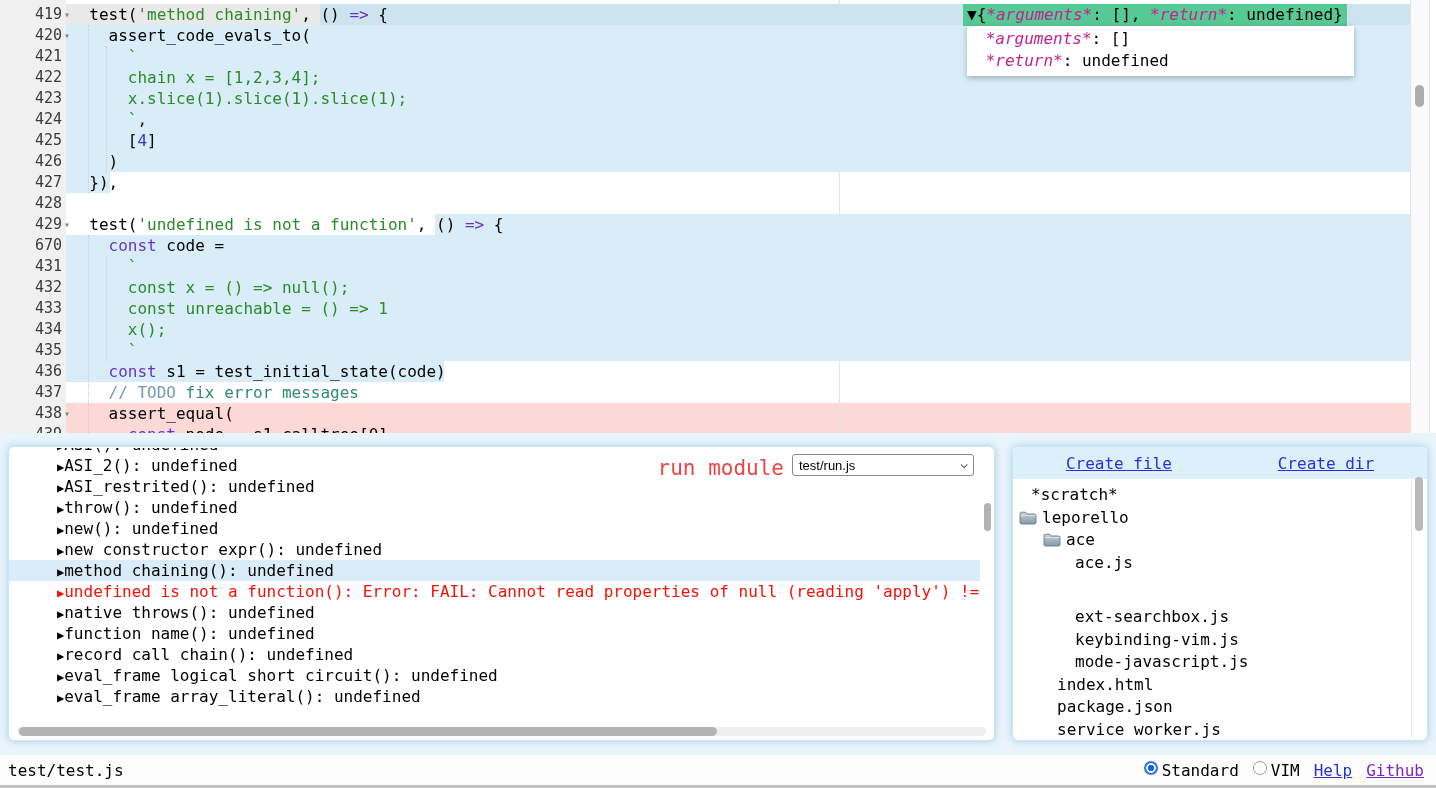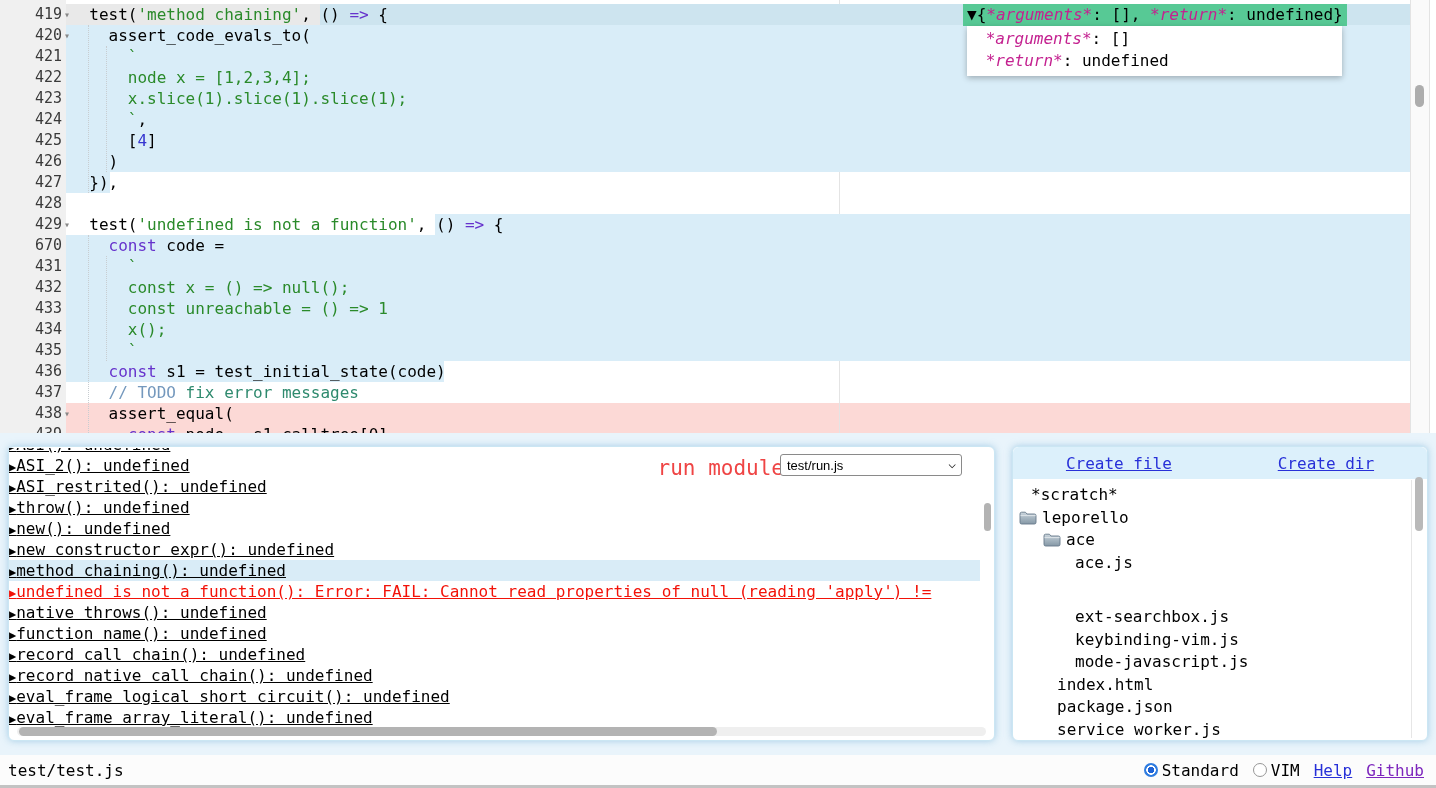--- a/index.html
+++ b/index.html
@@ -31,41 +31,41 @@
   
   #ed-scroll{position:absolute;left:1410px;top:0;width:18px;height:433px;background:#fafafa;
              border-left:1px solid #e3e3e3;border-right:1px solid #e3e3e3;z-index:7;}
   #ed-thumb{position:absolute;left:4px;top:85px;width:9px;height:22px;background:#adadad;border-radius:5px;}
 
   
   #tooltip{position:absolute;left:963px;top:4px;z-index:10;font-size:16px;}
   #tooltip-header{background:var(--tooltip-green);height:22px;line-height:22px;padding:0 4px;
                   white-space:pre;width:fit-content;}
   #tooltip-body{position:absolute;left:4px;top:22px;width:375px;background:#fff;
-                box-shadow:0 2px 6px rgba(0,0,0,.28);padding:2px 0 4px 0;}
+                box-shadow:0 2px 6px rgba(0,0,0,.28);padding:2px 12px 4px 0;}
   .tt-row{height:22px;line-height:22px;padding-left:9px;white-space:pre;}
   .tt-key{color:var(--tooltip-key);font-style:italic;}
   .tt-plain{color:#000;}
 
   
   #bottom{position:absolute;left:0;top:433px;width:1436px;height:322px;background:#e9f4fb;}
   .panel{position:absolute;top:13px;height:295px;background:#fff;border:1px solid #cbe6f3;
          border-radius:6px;box-shadow:0 0 7px rgba(130,185,220,.65);box-sizing:border-box;}
 
   
   #console{left:8px;width:987px;}
   #console-list{position:absolute;left:0;top:1px;right:14px;overflow:hidden;}
-  .c-row{height:21px;line-height:21px;font-size:16px;white-space:pre;color:#000;text-decoration:underline;}
+  .c-row{height:21px;line-height:21px;font-size:16px;padding-left:48px;white-space:pre;color:#000;}
   .c-row .tri{font-size:12px;}
   .c-partial{height:7px;overflow:hidden;}
   .c-partial .inner{display:block;margin-top:-14px;height:21px;line-height:21px;}
   .c-selected{background:var(--selected-row);}
   .c-error{color:var(--error-text);}
   #run-module{position:absolute;top:9px;right:210px;font-size:21px;color:#ef4444;}
-  #run-select-wrap{position:absolute;top:7px;right:32px;width:182px;height:14px;}
+  #run-select-wrap{position:absolute;top:7px;right:20px;width:182px;height:14px;}
   #run-select{width:100%;height:22px;-webkit-appearance:none;appearance:none;background:#fff;
               border:1px solid #8a8a8a;border-radius:3px;font-family:"Liberation Sans",sans-serif;
               font-size:13px;padding:0 18px 0 6px;}
   #run-chevron{position:absolute;right:6px;top:0px;height:22px;line-height:20px;font-size:13px;
                pointer-events:none;color:#111;}
   #con-hscroll{position:absolute;left:8px;right:8px;bottom:4px;height:9px;background:#efefef;border-radius:5px;}
   #con-hthumb{position:absolute;left:2px;top:0;height:9px;width:72%;background:#b3b3b3;border-radius:5px;}
   #con-vthumb{position:absolute;right:3px;top:56px;width:7px;height:28px;background:#b3b3b3;border-radius:4px;}
 
   
@@ -80,21 +80,21 @@
   #ft-thumb{position:absolute;right:4px;top:30px;width:8px;height:54px;background:#b9b9b9;border-radius:4px;}
 
   
   #statusbar{position:absolute;left:0;top:755px;width:1436px;height:33px;background:#fcfcfc;
              border-bottom:3px solid #c3c3c3;box-sizing:border-box;display:flex;align-items:center;}
   #current-file{font-size:16px;color:#000;margin-left:8px;flex:0 0 auto;}
   #status-right{margin-left:auto;margin-right:12px;display:flex;align-items:center;gap:14px;font-size:16px;}
   .radio{width:14px;height:14px;border-radius:50%;display:inline-block;vertical-align:-2px;margin-right:4px;}
   .radio.on{background:radial-gradient(circle,#1e63d6 0 3px,#fff 3.5px 4.5px,#2f7ce0 5px 7.5px);}
   .radio.off{background:#fff;border:1.5px solid #979797;box-sizing:border-box;}
-  .radio-item{display:flex;align-items:center;}
+  .radio-item{display:flex;}
   #help-link{color:var(--link);text-decoration:underline;cursor:pointer;}
   #github-link{color:var(--link-visited);text-decoration:underline;cursor:pointer;}
 </style>
 </head>
 <body>
 
 <div id="root">
 
   <div id="editor">
     <div id="layer-bg" class="layer">
@@ -125,21 +125,21 @@
     <div id="guides" class="layer">
       <div class="guide" style="left:88px;top:25px;height:168px;"></div>
       <div class="guide" style="left:106px;top:46px;height:126px;"></div>
       <div class="guide" style="left:88px;top:235px;height:198px;"></div>
       <div class="guide" style="left:106px;top:256px;height:105px;"></div>
     </div>
     <div id="layer-text" class="layer">
         <div class="code-line" style="top: 4px;"><span class="tok-p">  test(</span><span class="tok-s">'method chaining'</span><span class="tok-p">, () </span><span class="tok-k">=&gt;</span><span class="tok-p"> {</span></div>
         <div class="code-line" style="top: 25px;"><span class="tok-p">    assert_code_evals_to(</span></div>
         <div class="code-line" style="top: 46px;"><span class="tok-s">      `</span></div>
-        <div class="code-line" style="top: 67px;"><span class="tok-s">      node x = [1,2,3,4];</span></div>
+        <div class="code-line" style="top: 67px;"><span class="tok-s">      chain x = [1,2,3,4];</span></div>
         <div class="code-line" style="top: 88px;"><span class="tok-s">      x.slice(1).slice(1).slice(1);</span></div>
         <div class="code-line" style="top: 109px;"><span class="tok-s">      `</span><span class="tok-p">,</span></div>
         <div class="code-line" style="top: 130px;"><span class="tok-p">      [</span><span class="tok-n">4</span><span class="tok-p">]</span></div>
         <div class="code-line" style="top: 151px;"><span class="tok-p">    )</span></div>
         <div class="code-line" style="top: 172px;"><span class="tok-p">  }),</span></div>
         <div class="code-line" style="top: 193px;"></div>
         <div class="code-line" style="top: 214px;"><span class="tok-p">  test(</span><span class="tok-s">'undefined is not a function'</span><span class="tok-p">, () </span><span class="tok-k">=&gt;</span><span class="tok-p"> {</span></div>
         <div class="code-line" style="top: 235px;"><span class="tok-p">    </span><span class="tok-k">const</span><span class="tok-p"> code =</span></div>
         <div class="code-line" style="top: 256px;"><span class="tok-s">      `</span></div>
         <div class="code-line" style="top: 277px;"><span class="tok-s">      const x = () =&gt; null();</span></div>
@@ -194,21 +194,20 @@
           <div class="c-row"><span class="tri">▶</span>ASI_2(): undefined</div>
           <div class="c-row"><span class="tri">▶</span>ASI_restrited(): undefined</div>
           <div class="c-row"><span class="tri">▶</span>throw(): undefined</div>
           <div class="c-row"><span class="tri">▶</span>new(): undefined</div>
           <div class="c-row"><span class="tri">▶</span>new constructor expr(): undefined</div>
           <div class="c-row c-selected"><span class="tri">▶</span>method chaining(): undefined</div>
           <div class="c-row c-error"><span class="tri">▶</span>undefined is not a function(): Error: FAIL: Cannot read properties of null (reading 'apply') !=</div>
           <div class="c-row"><span class="tri">▶</span>native throws(): undefined</div>
           <div class="c-row"><span class="tri">▶</span>function name(): undefined</div>
           <div class="c-row"><span class="tri">▶</span>record call chain(): undefined</div>
-          <div class="c-row"><span class="tri">▶</span>record native call chain(): undefined</div>
           <div class="c-row"><span class="tri">▶</span>eval_frame logical short circuit(): undefined</div>
           <div class="c-row"><span class="tri">▶</span>eval_frame array_literal(): undefined</div>
         </div>
       <span id="run-module">run module</span>
       <span id="run-select-wrap">
         <select id="run-select">
           <option>test/run.js</option>
         </select>
         <span id="run-chevron">⌵</span>
       </span>

